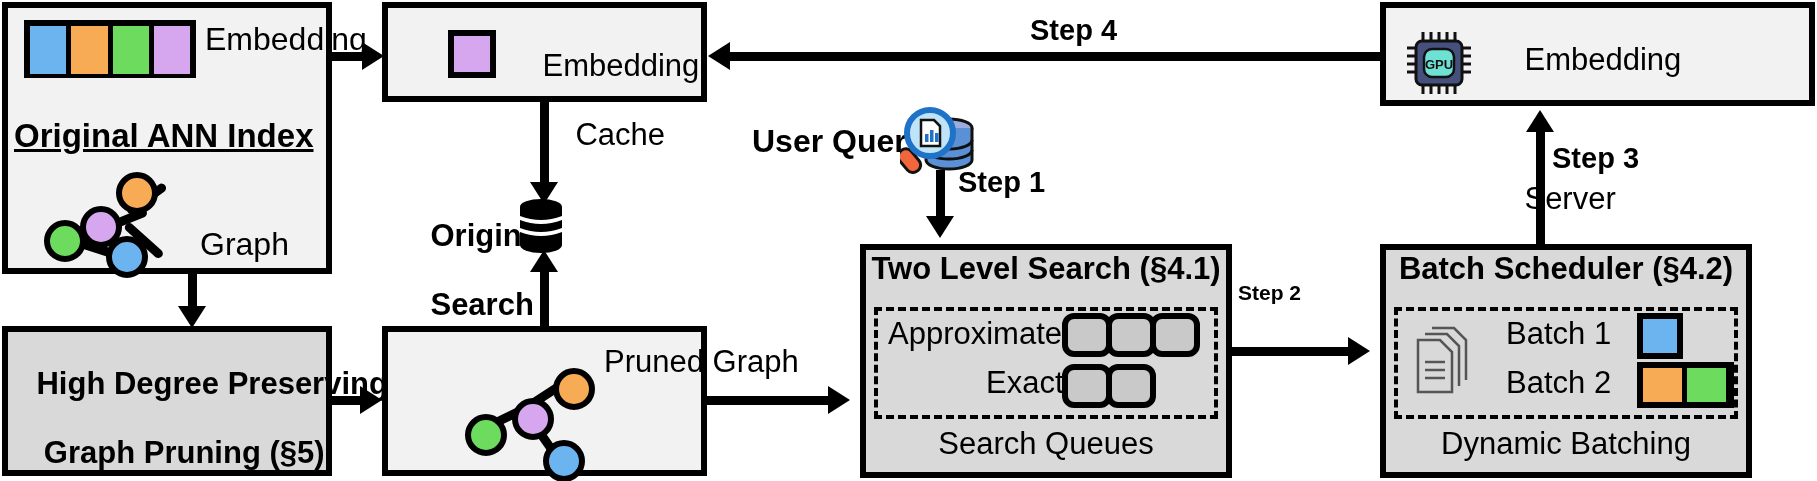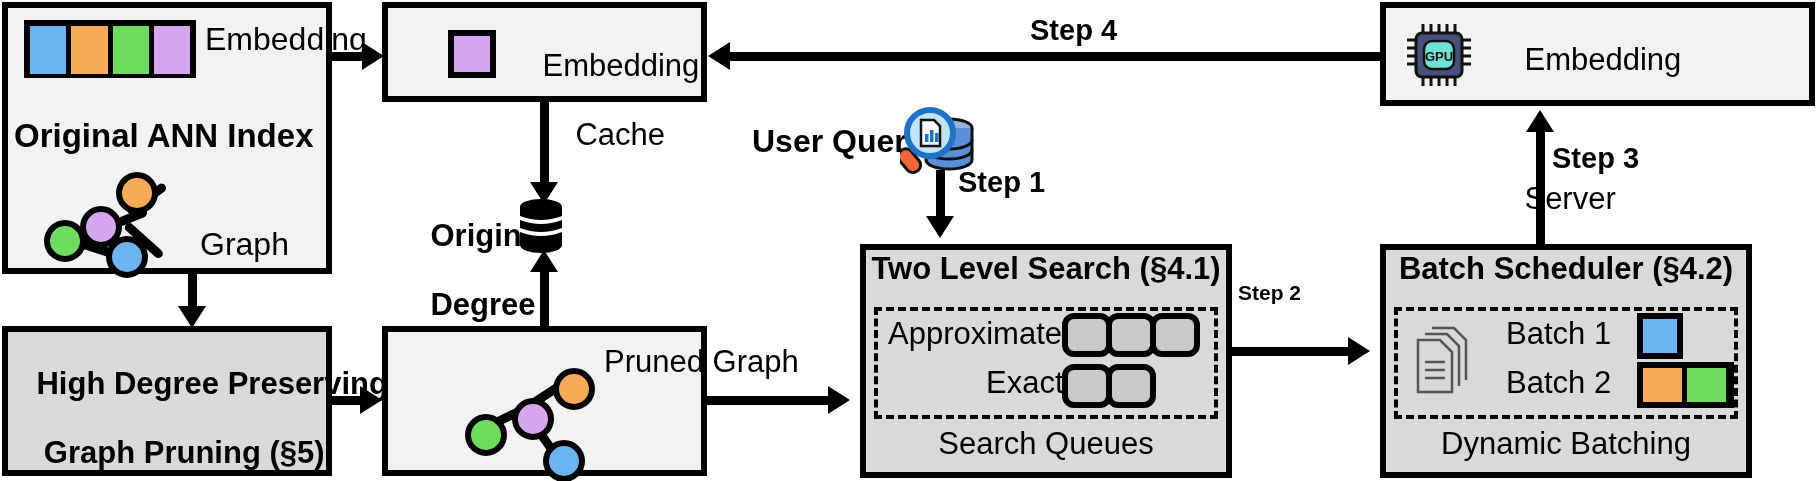--- a/index.html
+++ b/index.html
@@ -95,21 +95,21 @@
 
   <div class="chipstrip" style="left:24px; top:20px; width:172px; height:58px;">
     <div class="chip" style="background:#6cb4ef"></div>
     <div class="chip" style="background:#f7ab55"></div>
     <div class="chip" style="background:#6ddc5e"></div>
     <div class="chip" style="background:#d6a6ef"></div>
   </div>
 
   <div class="lbl" style="left:205px; top:22px; font-size:32px;">Embedding</div>
 
-  <div class="lbl bold" style="left:14px; top:118px; font-size:33px;">Original ANN Index</div>
+  <div class="lbl bold" style="left:14px; top:118px; font-size:33px;text-decoration:underline;">Original ANN Index</div>
 
   <div>
 
     <div class="gedge" style="left:104px; top:224px; width:46px; transform:rotate(-22deg);"></div>
     <div class="gedge" style="left:128px; top:208px; width:46px; transform:rotate(-36deg);"></div>
     <div class="gedge" style="left:126px; top:220px; width:48px; transform:rotate(42deg);"></div>
     <div class="gedge" style="left:72px; top:236px; width:68px; transform:rotate(18deg);"></div>
 
     <div class="gnode" style="left:116px; top:172px; width:42px; height:42px; background:#f7ab55;"></div>
     <div class="gnode" style="left:80px; top:206px; width:42px; height:42px; background:#d6a6ef;"></div>
@@ -141,21 +141,21 @@
   <div class="lbl center" style="left:508px; top:14px; width:190px; font-size:31px;">
     <span>Embedding</span><br>
     <span>Cache</span>
   </div>
 
   <div class="ln vline" style="left:540px; top:102px; height:84px;"></div>
   <div class="ah ah-down" style="left:530px; top:182px;"></div>
 
   <div class="lbl bold center" style="left:396px; top:184px; width:126px; font-size:31px;">
     <span>Original</span><br>
-    <span>Degree</span>
+    <span>Search</span>
   </div>
 
   <div class="icon" style="left:518px; top:198px; width:46px; height:56px;">
     <svg width="46" height="56" viewBox="0 0 46 56">
       <ellipse cx="23" cy="9" rx="21" ry="8" fill="#000"></ellipse>
       <rect x="2" y="9" width="42" height="38" fill="#000"></rect>
       <ellipse cx="23" cy="47" rx="21" ry="8" fill="#000"></ellipse>
       <path d="M2 18 Q23 26 44 18 L44 22 Q23 30 2 22 Z" fill="#ffffff"></path>
       <path d="M2 30 Q23 38 44 30 L44 34 Q23 42 2 34 Z" fill="#ffffff"></path>
     </svg>
@@ -258,21 +258,21 @@
 
   <div class="lbl center" style="left:1380px; top:427px; width:372px; font-size:31px;">Dynamic Batching</div>
 
   <div class="ln vline" style="left:1536px; top:128px; height:118px;"></div>
   <div class="ah ah-up" style="left:1526px; top:110px;"></div>
   <div class="lbl bold" style="left:1552px; top:142px; font-size:29px;">Step 3</div>
 
   <div class="box" style="left:1380px; top:2px; width:435px; height:104px;">
   </div>
 
-  <div class="icon" style="left:1405px; top:22px; width:68px; height:66px;">
+  <div class="icon" style="left:1405px; top:30px; width:68px; height:66px;">
     <svg width="68" height="66" viewBox="0 0 68 66">
       <g stroke="#111" stroke-width="3">
         <line x1="18" y1="2" x2="18" y2="12"></line>
         <line x1="26" y1="2" x2="26" y2="12"></line>
         <line x1="34" y1="2" x2="34" y2="12"></line>
         <line x1="42" y1="2" x2="42" y2="12"></line>
         <line x1="50" y1="2" x2="50" y2="12"></line>
         <line x1="18" y1="54" x2="18" y2="64"></line>
         <line x1="26" y1="54" x2="26" y2="64"></line>
         <line x1="34" y1="54" x2="34" y2="64"></line>

